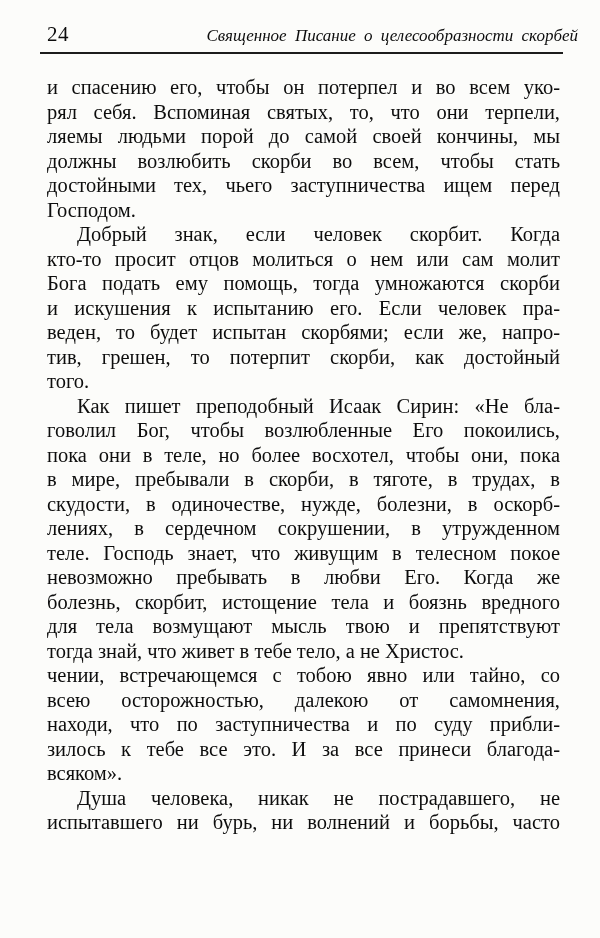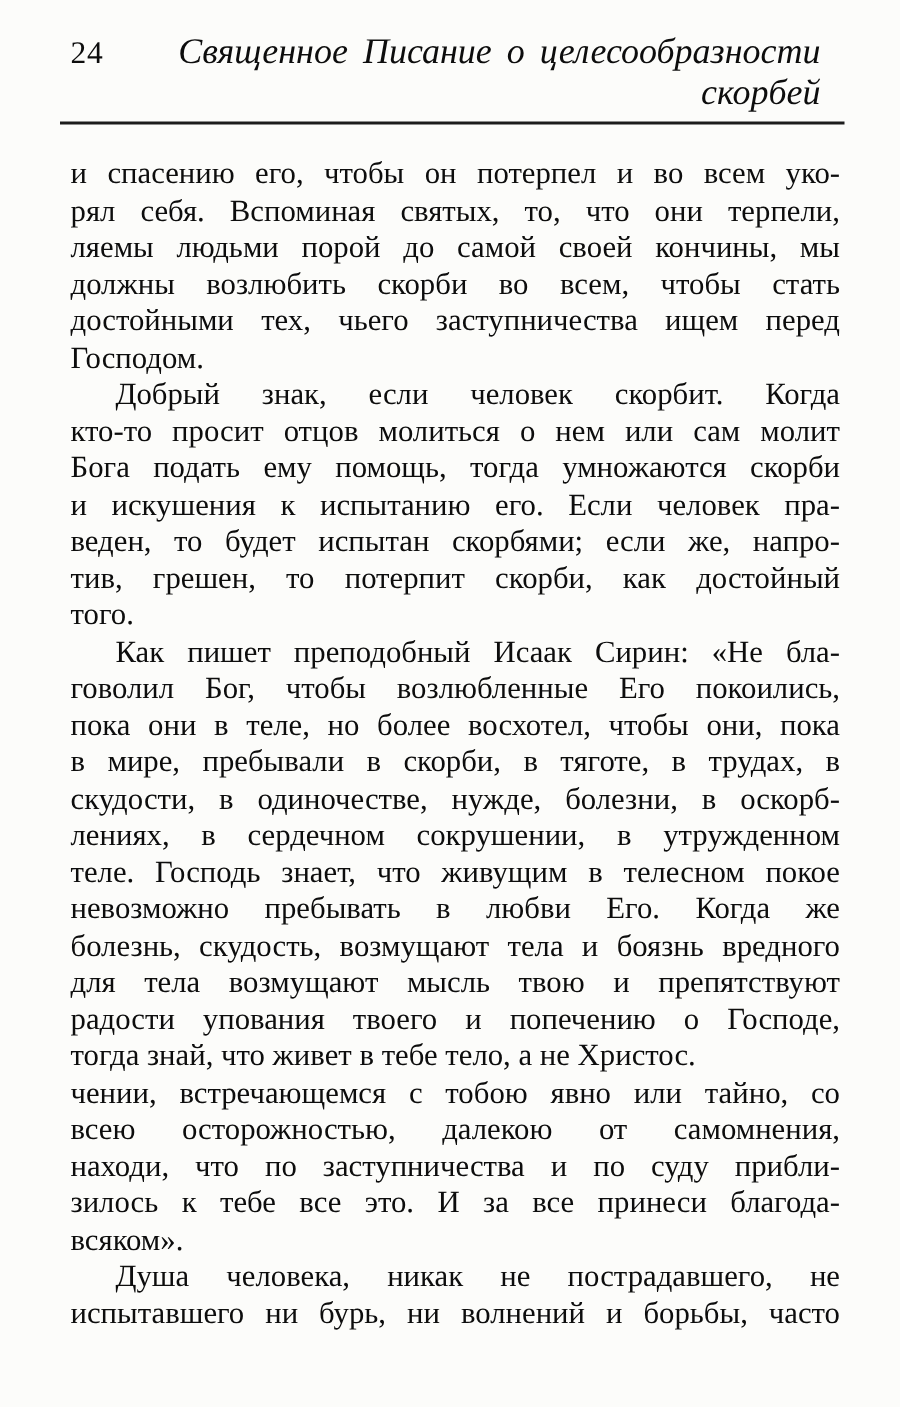--- a/index.html
+++ b/index.html
@@ -15,29 +15,29 @@
     background: #fcfcfa;
     color: #0d0d0d;
     font-family: "Liberation Serif", "DejaVu Serif", serif;
     overflow: hidden;
     box-sizing: border-box;
   }
   .header {
     display: flex;
     align-items: baseline;
     justify-content: space-between;
-    margin: 22px 53px 0 47px;
+    margin: 22px 22px 0 47px;
   }
   .pagenum {
     font-size: 21px;
     letter-spacing: 0.5px;
   }
   .runtitle {
     font-style: italic;
-    font-size: 24px;
+    font-size: 17px;
     text-align: right;
     word-spacing: 4px;
   }
   .rule {
     height: 2px;
     background: #1c1c1c;
     margin: 5px 37px 0 40px;
   }
   .text-block {
     margin: 21px 40px 0 47px;
@@ -80,23 +80,22 @@
       <div class="line">тив, грешен, то потерпит скорби, как достойный</div>
       <div class="line last">того.</div>
       <div class="line indent">Как пишет преподобный Исаак Сирин: «Не бла-</div>
       <div class="line">говолил Бог, чтобы возлюбленные Его покоились,</div>
       <div class="line">пока они в теле, но более восхотел, чтобы они, пока</div>
       <div class="line">в мире, пребывали в скорби, в тяготе, в трудах, в</div>
       <div class="line">скудости, в одиночестве, нужде, болезни, в оскорб-</div>
       <div class="line">лениях, в сердечном сокрушении, в утружденном</div>
       <div class="line">теле. Господь знает, что живущим в телесном покое</div>
       <div class="line">невозможно пребывать в любви Его. Когда же</div>
-      <div class="line">болезнь, скудость, возмущают тела и боязнь вредного</div>
+      <div class="line">болезнь, скорбит, истощение тела и боязнь вредного</div>
       <div class="line">для тела возмущают мысль твою и препятствуют</div>
-      <div class="line">радости упования твоего и попечению о Господе,</div>
       <div class="line last">тогда знай, что живет в тебе тело, а не Христос.</div>
       <div class="line">чении, встречающемся с тобою явно или тайно, со</div>
       <div class="line">всею осторожностью, далекою от самомнения,</div>
       <div class="line">находи, что по заступничества и по суду прибли-</div>
       <div class="line">зилось к тебе все это. И за все принеси благода-</div>
       <div class="line last">всяком».</div>
       <div class="line indent">Душа человека, никак не пострадавшего, не</div>
       <div class="line">испытавшего ни бурь, ни волнений и борьбы, часто</div>
     </main>
 </div>

